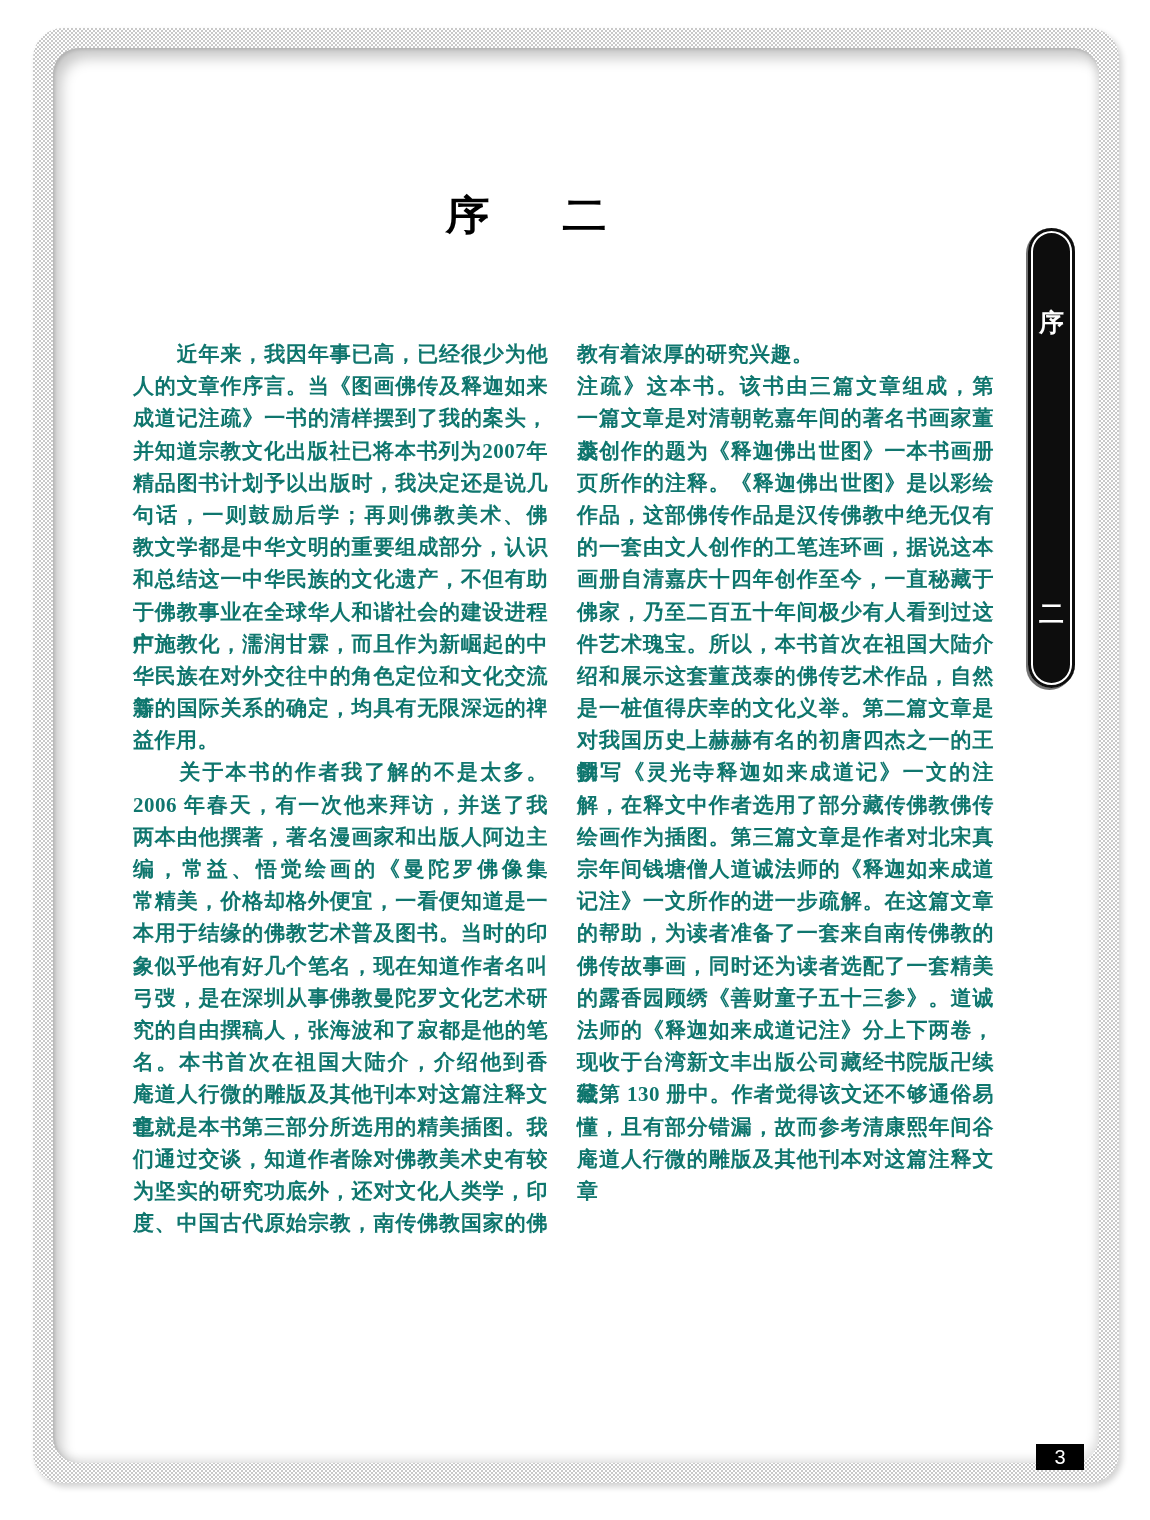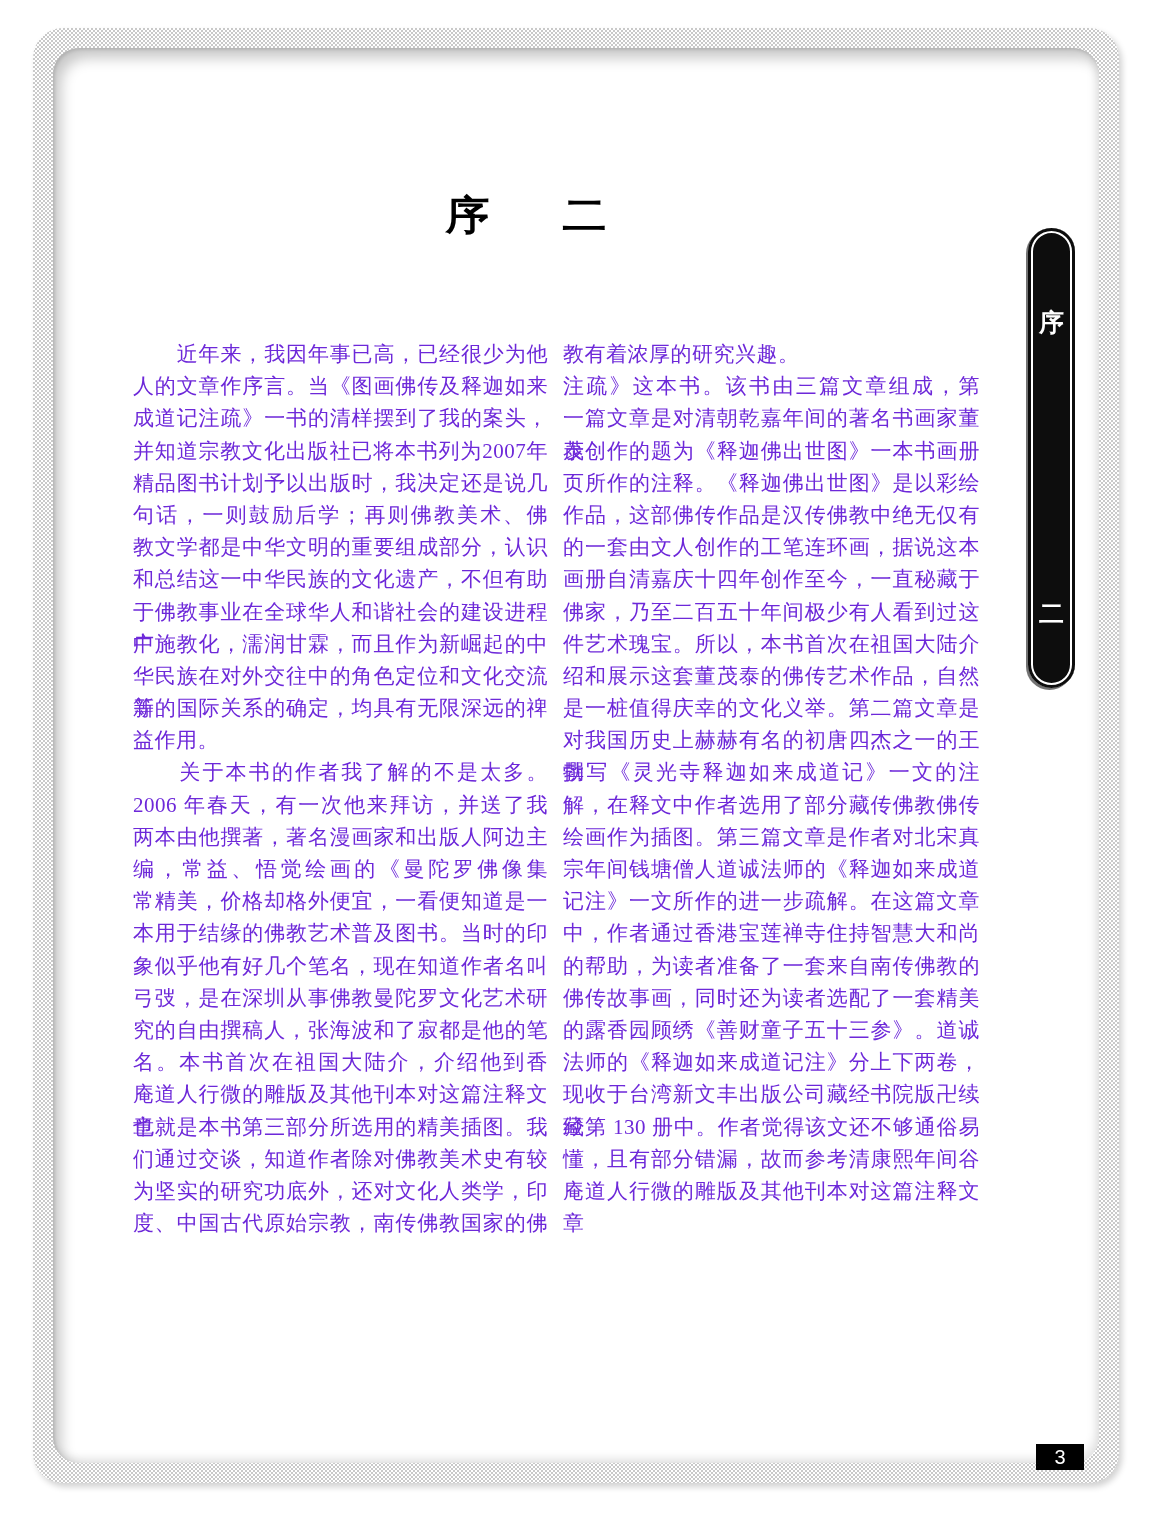--- a/index.html
+++ b/index.html
@@ -37,25 +37,26 @@
   .title {
     position:absolute; left:0; right:100px; top:138px;
     text-align:center;
     font-size:44px; font-weight:bold; color:#000;
     letter-spacing:0;
   }
   .title .tchar { display:inline-block; margin:0 31px; transform:scaleY(0.92); }
 
   .col {
     position:absolute; top:290px;
-    color:#6d28d9;
+    color:#0f766e;
     font-size:21px;
+    font-weight:bold;
   }
   .col-left  { left:80px;  width:415px; }
-  .col-right { left:510px; width:417px; }
+  .col-right { left:524px; width:417px; }
 
   .text-line {
     height:32.2px; line-height:32.2px;
     white-space:nowrap;
     text-align:justify;
     text-align-last:left;
     letter-spacing:0.5px;
   }
   .text-line.j { text-align-last:justify; white-space:normal; }
 
@@ -142,21 +143,20 @@
           <div class="text-line j">佛家，乃至二百五十年间极少有人看到过这</div>
           <div class="text-line j">件艺术瑰宝。所以，本书首次在祖国大陆介</div>
           <div class="text-line j">绍和展示这套董茂泰的佛传艺术作品，自然</div>
           <div class="text-line j">是一桩值得庆幸的文化义举。第二篇文章是</div>
           <div class="text-line j">对我国历史上赫赫有名的初唐四杰之一的王勃</div>
           <div class="text-line j">撰写《灵光寺释迦如来成道记》一文的注</div>
           <div class="text-line j">解，在释文中作者选用了部分藏传佛教佛传</div>
           <div class="text-line j">绘画作为插图。第三篇文章是作者对北宋真</div>
           <div class="text-line j">宗年间钱塘僧人道诚法师的《释迦如来成道</div>
           <div class="text-line j">记注》一文所作的进一步疏解。在这篇文章</div>
-          <div class="text-line j">中，作者通过香港宝莲禅寺住持智慧大和尚</div>
           <div class="text-line j">的帮助，为读者准备了一套来自南传佛教的</div>
           <div class="text-line j">佛传故事画，同时还为读者选配了一套精美</div>
           <div class="text-line j">的露香园顾绣《善财童子五十三参》。道诚</div>
           <div class="text-line j">法师的《释迦如来成道记注》分上下两卷，</div>
           <div class="text-line j">现收于台湾新文丰出版公司藏经书院版卍续藏</div>
           <div class="text-line j">经第 130 册中。作者觉得该文还不够通俗易</div>
           <div class="text-line j">懂，且有部分错漏，故而参考清康熙年间谷</div>
           <div class="text-line j">庵道人行微的雕版及其他刊本对这篇注释文章</div>
         </div>
 

